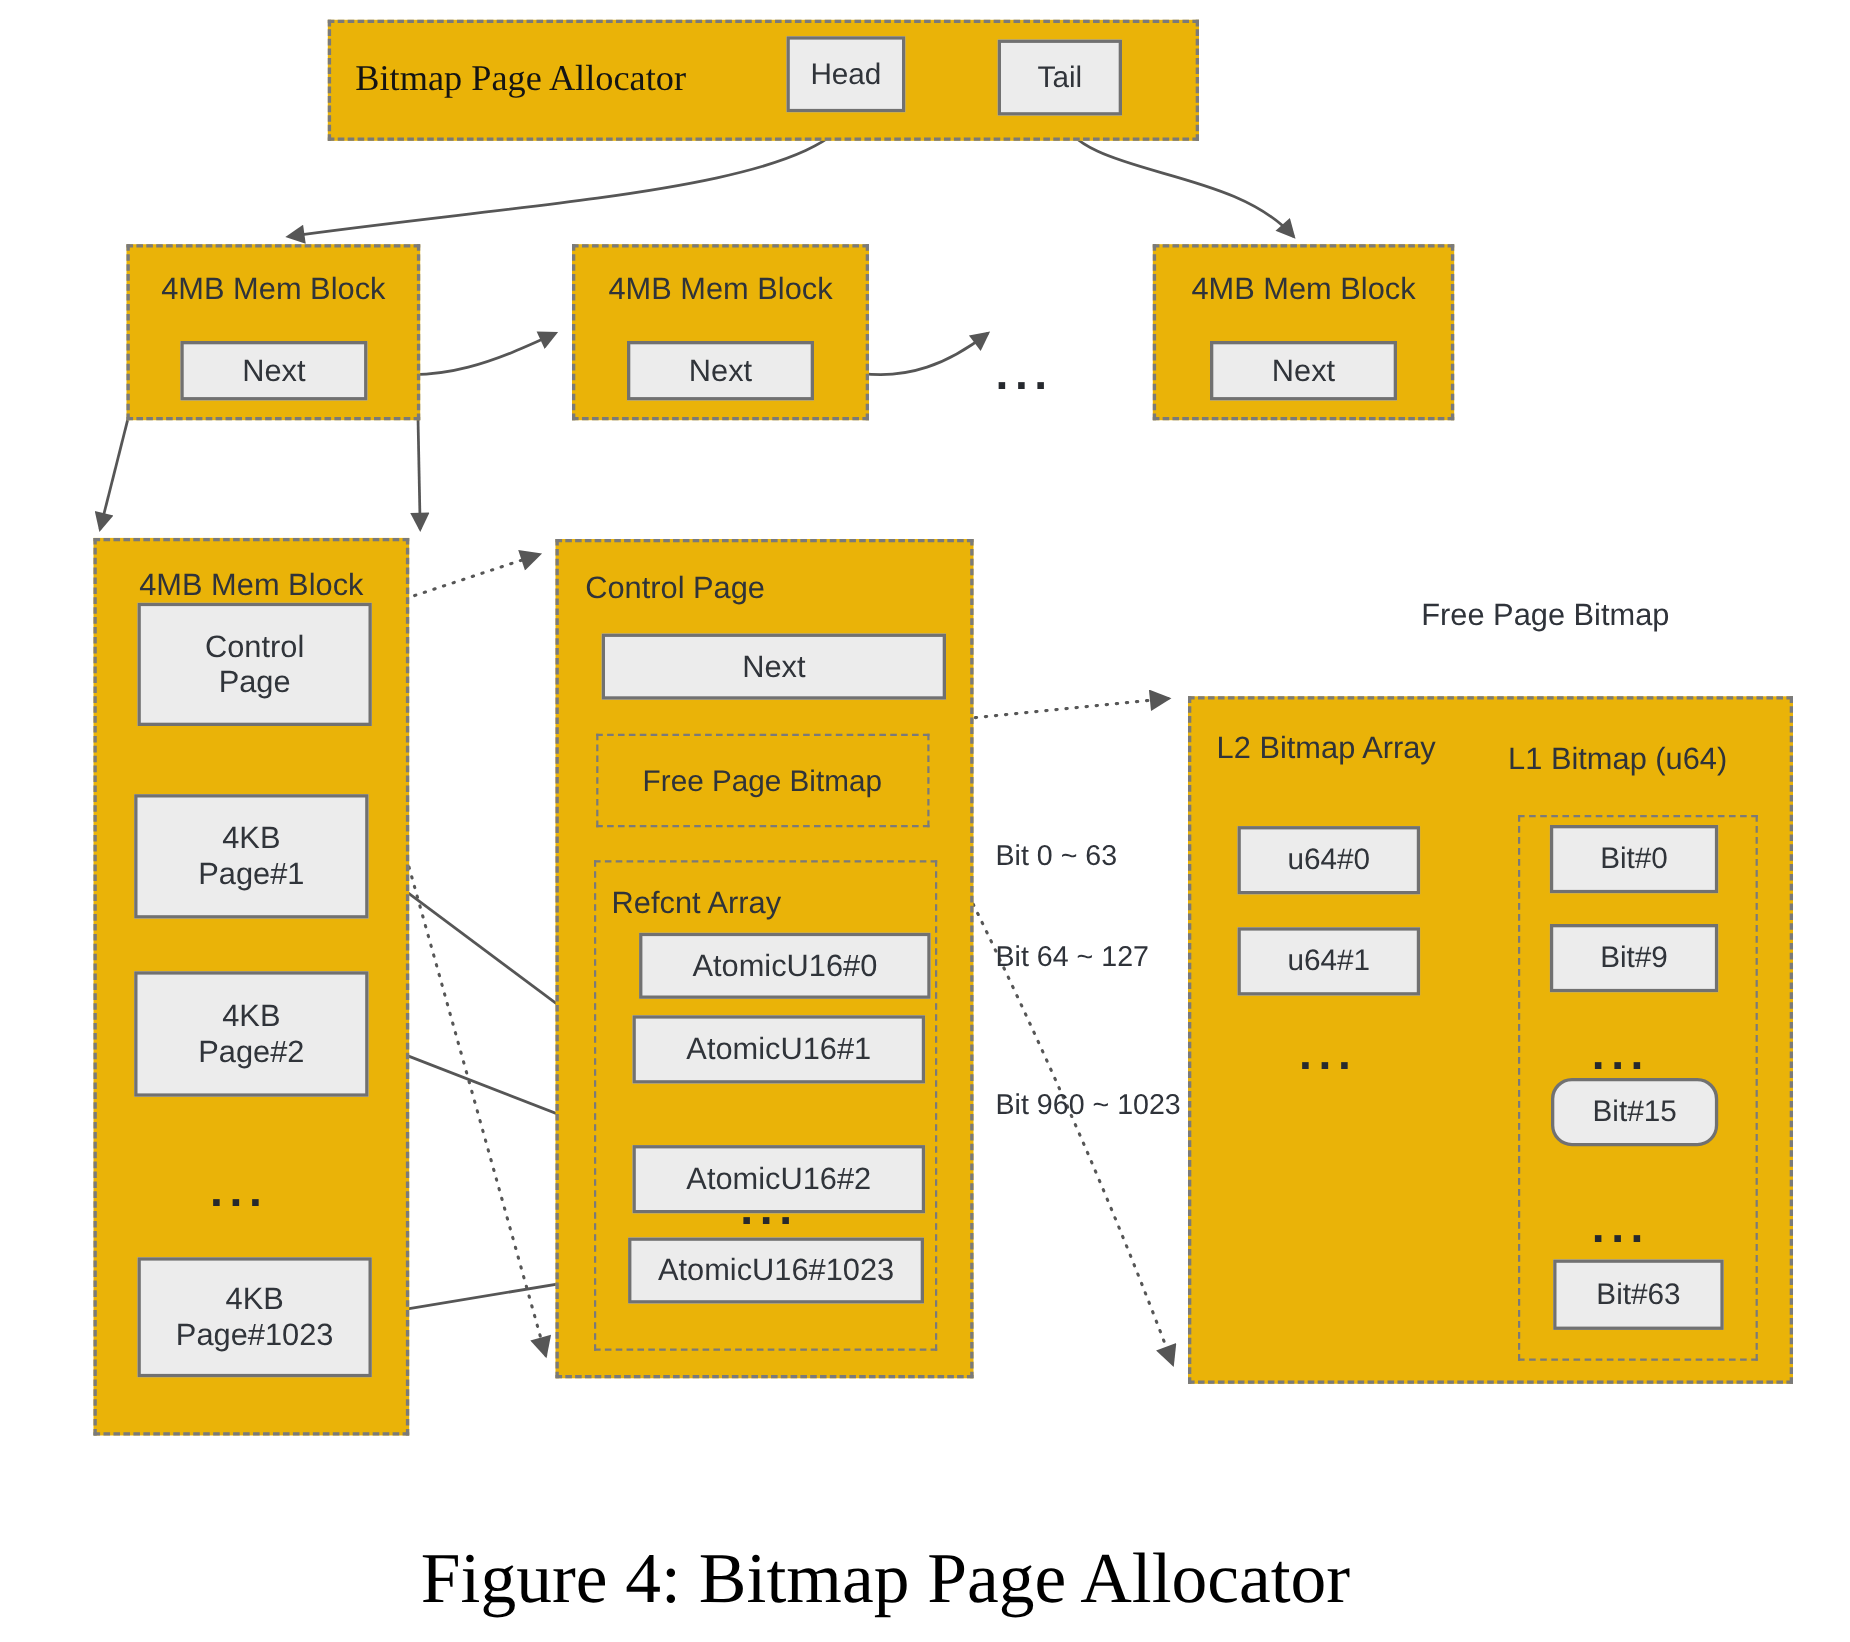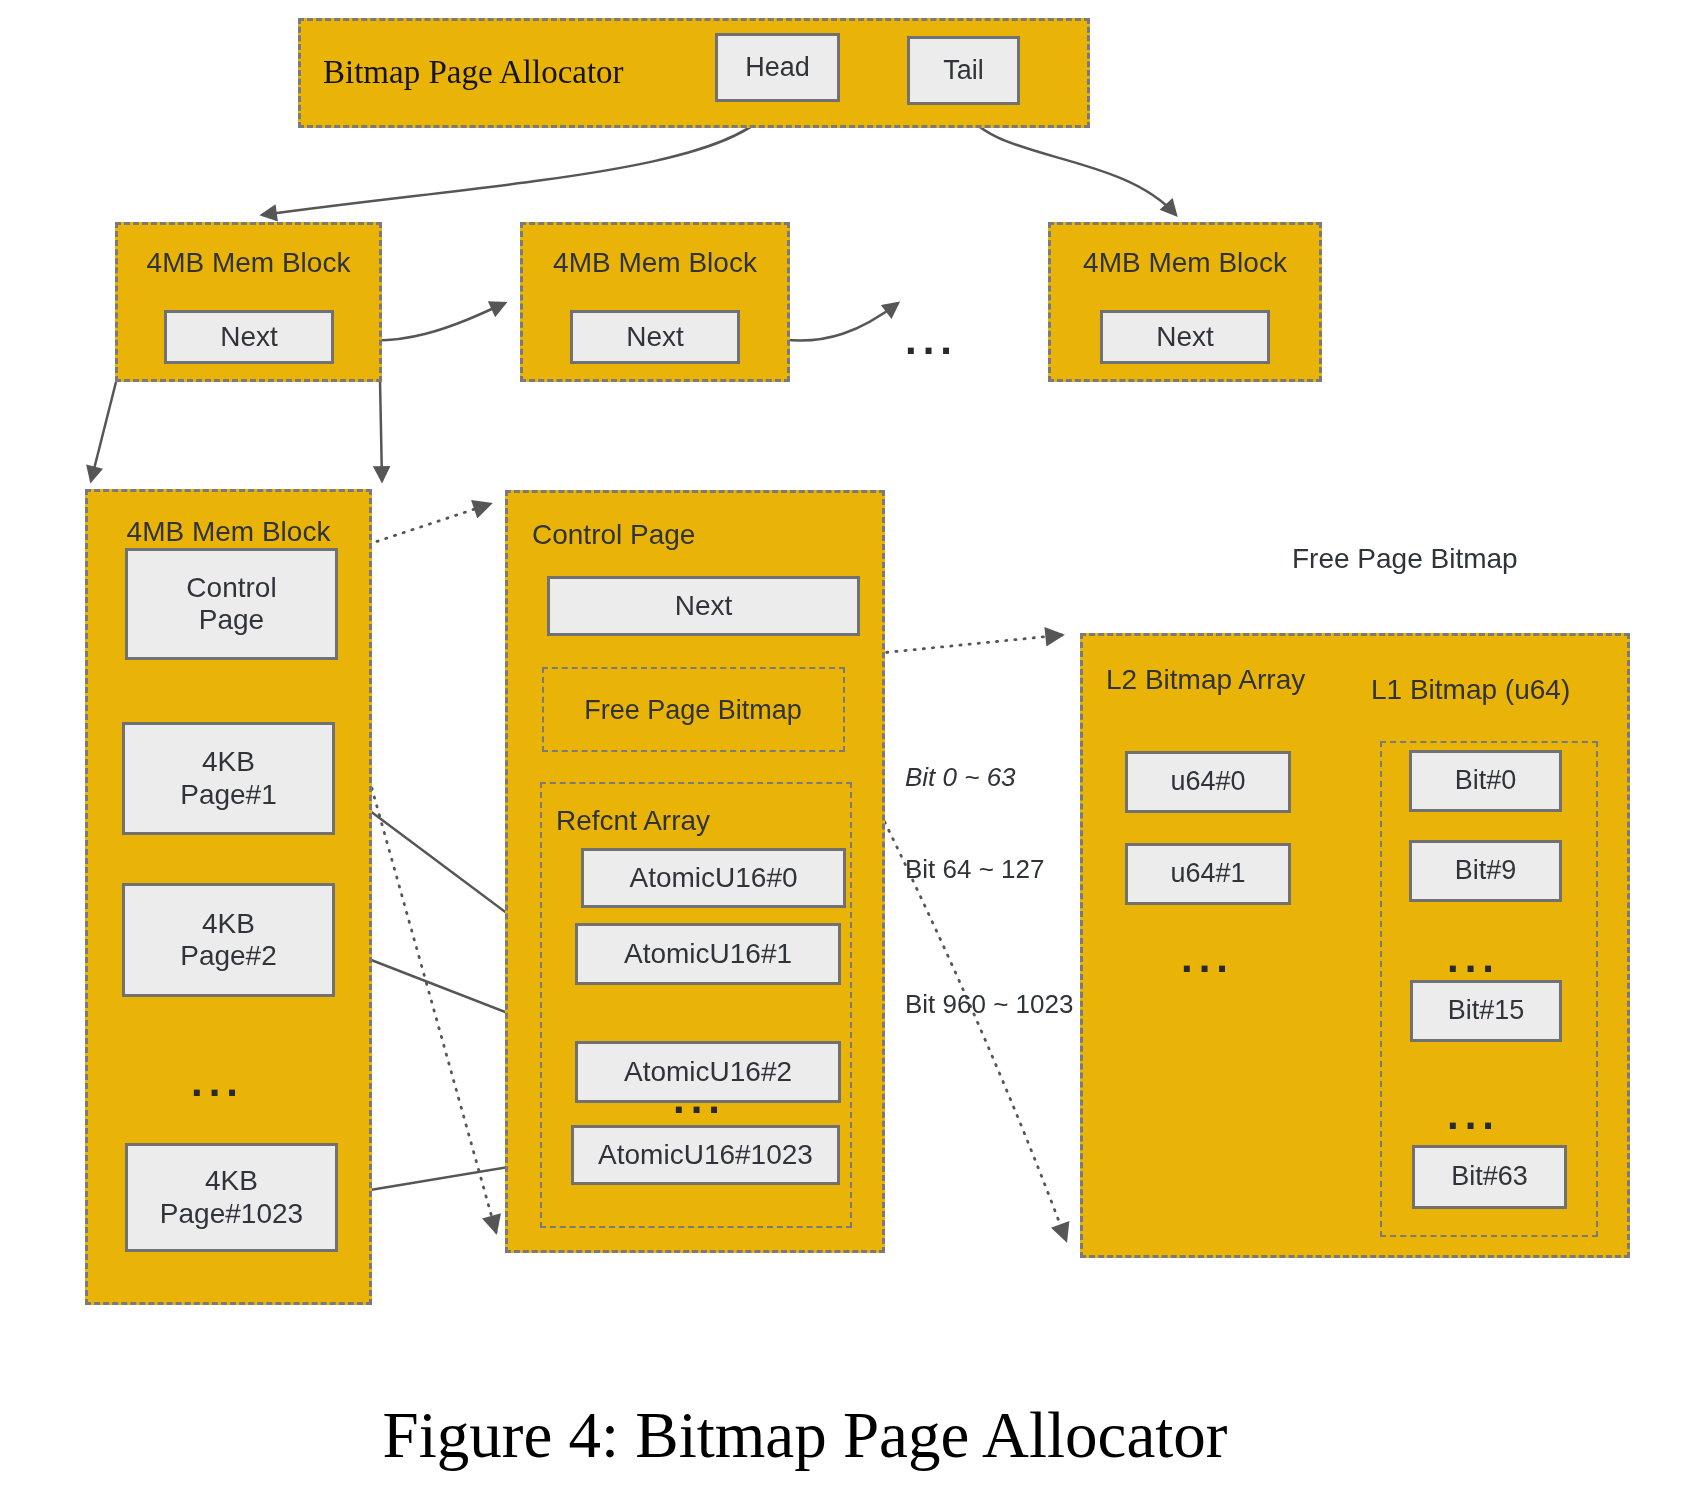--- a/index.html
+++ b/index.html
@@ -54,21 +54,21 @@
       <path d="M 337 664 Q 420 960, 496 1232" marker-end="url(#ah)"></path>
 
       <path d="M 850 656 L 1062 635" marker-end="url(#ah)"></path>
       <path d="M 852 756 Q 980 1010, 1066 1240" marker-end="url(#ah)"></path>
     </g>
   </svg>
 
   <div class="dashedbox" style="left:298px;top:18px;width:792px;height:110px;">
     <div class="lbl serif" style="left:22px;top:33px;font-size:33px;">Bitmap Page Allocator</div>
   </div>
-  <div class="node" style="left:715px;top:33px;width:125px;height:69px;font-size:27px;">Head</div>
+  <div class="node" style="left:715px;top:33px;width:108px;height:69px;font-size:27px;">Head</div>
   <div class="node" style="left:907px;top:36px;width:113px;height:69px;font-size:27px;">Tail</div>
 
   <div class="dashedbox" style="left:115px;top:222px;width:267px;height:160px;">
     <div class="lbl" style="left:0;top:22px;width:261px;text-align:center;">4MB Mem Block</div>
     <div class="node" style="left:46px;top:85px;width:170px;height:54px;">Next</div>
   </div>
   <div class="dashedbox" style="left:520px;top:222px;width:270px;height:160px;">
     <div class="lbl" style="left:0;top:22px;width:264px;text-align:center;">4MB Mem Block</div>
     <div class="node" style="left:47px;top:85px;width:170px;height:54px;">Next</div>
   </div>
@@ -100,39 +100,39 @@
     <div class="dashedbox" style="left:32px;top:289px;width:312px;height:446px;border-width:2.5px;">
       <div class="lbl" style="left:14px;top:21px;">Refcnt Array</div>
       <div class="node" style="left:39px;top:64px;width:265px;height:60px;">AtomicU16#0</div>
       <div class="node" style="left:33px;top:139px;width:266px;height:62px;">AtomicU16#1</div>
       <div class="node" style="left:33px;top:217px;width:266px;height:62px;margin-top:40px;">AtomicU16#2</div>
       <div class="dots" style="left:131px;top:305px;">...</div>
       <div class="node" style="left:29px;top:341px;width:269px;height:60px;">AtomicU16#1023</div>
     </div>
   </div>
 
-  <div class="lbl" style="left:905px;top:762px;font-size:26px;font-style:italic;">Bit 0 ~ 63</div>
+  <div class="lbl" style="left:905px;top:762px;font-size:26px;">Bit 0 ~ 63</div>
   <div class="lbl" style="left:905px;top:854px;font-size:26px;">Bit 64 ~ 127</div>
   <div class="lbl" style="left:905px;top:989px;font-size:26px;">Bit 960 ~ 1023</div>
 
   <div class="lbl" style="left:1292px;top:543px;">Free Page Bitmap</div>
 
   <div class="dashedbox" style="left:1080px;top:633px;width:550px;height:625px;">
     <div class="lbl" style="left:23px;top:28px;">L2 Bitmap Array</div>
     <div class="lbl" style="left:288px;top:38px;">L1 Bitmap (u64)</div>
 
     <div class="node" style="left:42px;top:115px;width:166px;height:62px;font-size:27px;">u64#0</div>
     <div class="node" style="left:42px;top:207px;width:166px;height:62px;font-size:27px;">u64#1</div>
     <div class="dots" style="left:98px;top:312px;">...</div>
 
     <div class="dashedbox" style="left:297px;top:105px;width:218px;height:496px;border-width:2.5px;background:transparent;">
       <div class="node" style="left:27px;top:7px;width:153px;height:62px;font-size:27px;">Bit#0</div>
       <div class="node" style="left:27px;top:97px;width:153px;height:62px;font-size:27px;">Bit#9</div>
       <div class="dots" style="left:65px;top:205px;">...</div>
-      <div class="node" style="left:28px;top:237px;width:152px;height:62px;font-size:27px;">Bit#15</div>
+      <div class="node" style="left:28px;top:237px;width:152px;height:62px;font-size:27px;border-radius:19px;">Bit#15</div>
       <div class="dots" style="left:65px;top:362px;">...</div>
       <div class="node" style="left:30px;top:402px;width:155px;height:64px;font-size:27px;">Bit#63</div>
     </div>
   </div>
 
   <div class="caption">Figure 4: Bitmap Page Allocator</div>
 
 </div>
 
 </body></html>

